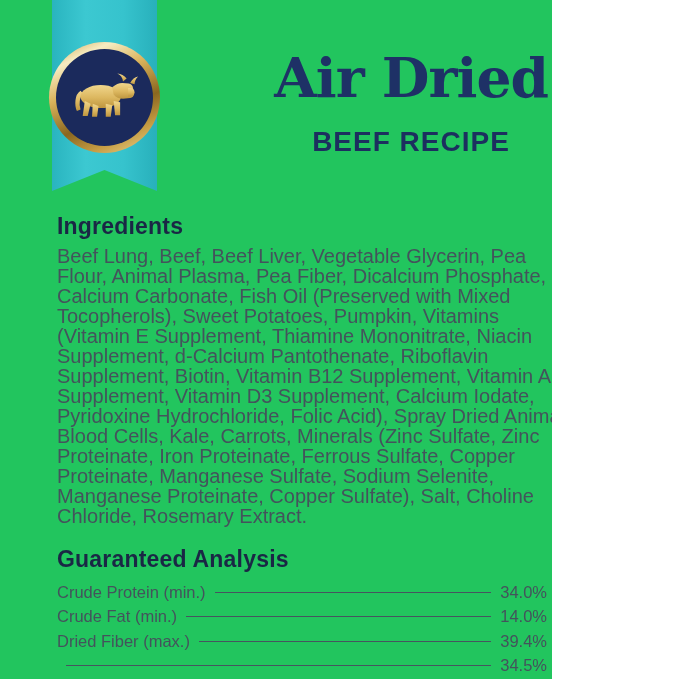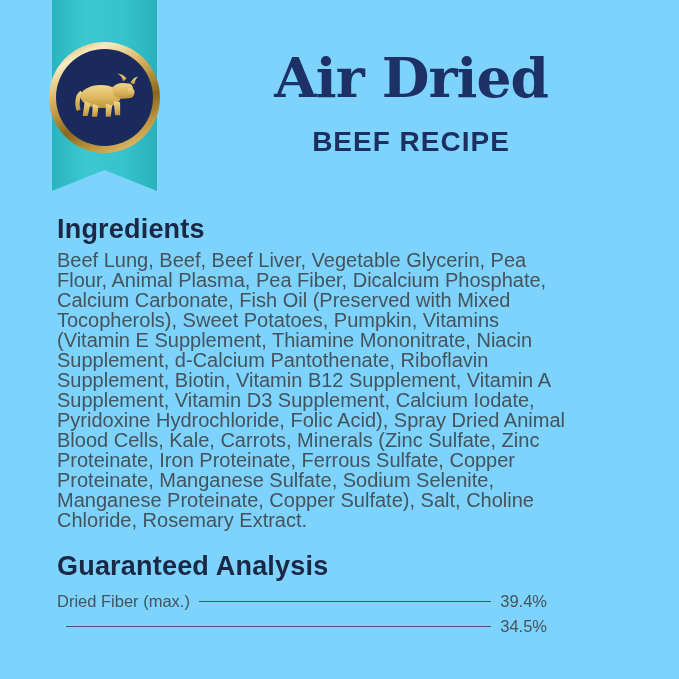--- a/index.html
+++ b/index.html
@@ -1,19 +1,19 @@
 <!DOCTYPE html>
 <html><head>
 <meta charset="utf-8">
 <style>
   html,body{margin:0;padding:0;}
   .page{
     position:relative;
-    width:679px;height:679px;
-    background:#7dd3fc;
+    width:552px;height:679px;
+    background:#22c55e;
     font-family:"Liberation Sans",sans-serif;
     overflow:hidden;
   }
   
   .ribbon{
     position:absolute;left:52px;top:0;
     width:105px;height:191px;
     background:linear-gradient(90deg,#29b4bf 0%,#3cc8d1 32%,#36c3cd 68%,#28b0bb 100%);
     clip-path:polygon(0 0,100% 0,100% 100%,50% 89%,0 100%);
   }
@@ -41,21 +41,21 @@
   }
   .title-sub{
     font-weight:bold;font-size:28px;line-height:1.0;
     color:#1c2f5f;letter-spacing:1px;margin-top:23px;
   }
   
   .content{
     position:absolute;left:57px;top:213px;width:508px;
   }
   .section-heading{
-    margin:0;font-size:27px;font-weight:bold;color:#1a2745;
+    margin:0;font-size:23px;font-weight:bold;color:#1a2745;
     line-height:1.2;letter-spacing:0.2px;
   }
   .ingredients-text{
     margin:5px 0 0 0;
     font-size:20px;line-height:20px;color:#44535c;
   }
   .ga-heading{margin-top:20px;}
   .ga-table{margin-top:7px;width:490px;}
   .ga-row{
     display:flex;align-items:center;
@@ -115,20 +115,30 @@
 
   <div class="content">
 
     <h2 class="section-heading">Ingredients</h2>
     <p class="ingredients-text">Beef Lung, Beef, Beef Liver, Vegetable Glycerin, Pea Flour, Animal Plasma, Pea Fiber, Dicalcium Phosphate, Calcium Carbonate, Fish Oil (Preserved with Mixed Tocopherols), Sweet Potatoes, Pumpkin, Vitamins (Vitamin E Supplement, Thiamine Mononitrate, Niacin Supplement, d-Calcium Pantothenate, Riboflavin Supplement, Biotin, Vitamin B12 Supplement, Vitamin A Supplement, Vitamin D3 Supplement, Calcium Iodate, Pyridoxine Hydrochloride, Folic Acid), Spray Dried Animal Blood Cells, Kale, Carrots, Minerals (Zinc Sulfate, Zinc Proteinate, Iron Proteinate, Ferrous Sulfate, Copper Proteinate, Manganese Sulfate, Sodium Selenite, Manganese Proteinate, Copper Sulfate), Salt, Choline Chloride, Rosemary Extract.</p>
 
     <h2 class="section-heading ga-heading">Guaranteed Analysis</h2>
 
     <div class="ga-table">
       <div class="ga-row">
+        <span class="ga-label">Crude Protein (min.)</span>
+        <span class="ga-leader"></span>
+        <span class="ga-value">34.0%</span>
+      </div>
+      <div class="ga-row">
+        <span class="ga-label">Crude Fat (min.)</span>
+        <span class="ga-leader"></span>
+        <span class="ga-value">14.0%</span>
+      </div>
+      <div class="ga-row">
         <span class="ga-label">Dried Fiber (max.)</span>
         <span class="ga-leader"></span>
         <span class="ga-value">39.4%</span>
       </div>
       <div class="ga-row">
         <span class="ga-leader"></span>
         <span class="ga-value">34.5%</span>
       </div>
     </div>
 

